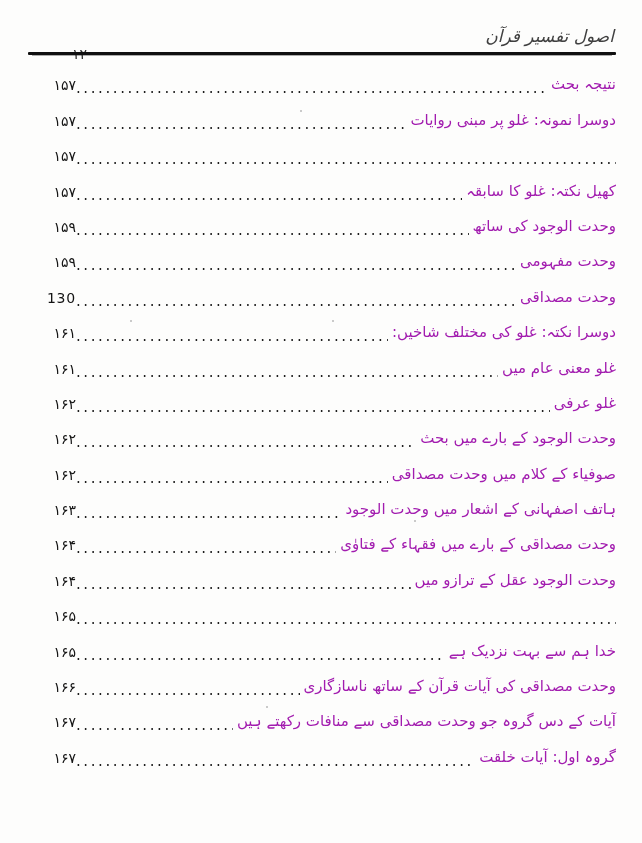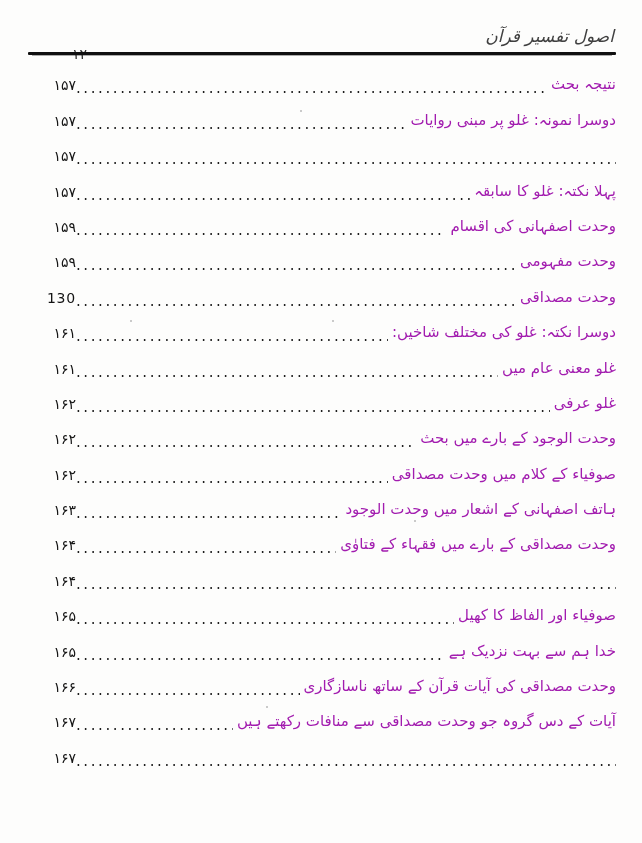--- a/index.html
+++ b/index.html
@@ -155,26 +155,26 @@
       <div class="toc-row">
         <div class="entry-title">دوسرا نمونہ: غلو پر مبنی روایات</div>
         <div class="leader">...........................................................................................................................................</div>
         <div class="page-no">۱۵۷</div>
       </div>
       <div class="toc-row">
         <div class="leader">...........................................................................................................................................</div>
         <div class="page-no">۱۵۷</div>
       </div>
       <div class="toc-row">
-        <div class="entry-title">پہلا نکتہ: غلو کا سابقہ</div>
-        <div class="leader">...........................................................................................................................................</div>
-        <div class="page-no">۱۵۷</div>
-      </div>
-      <div class="toc-row">
-        <div class="entry-title">وحدت اصفہانی کی اقسام</div>
+        <div class="entry-title">کھیل نکتہ: غلو کا سابقہ</div>
+        <div class="leader">...........................................................................................................................................</div>
+        <div class="page-no">۱۵۷</div>
+      </div>
+      <div class="toc-row">
+        <div class="entry-title">وحدت الوجود کی ساتھ</div>
         <div class="leader">...........................................................................................................................................</div>
         <div class="page-no">۱۵۹</div>
       </div>
       <div class="toc-row">
         <div class="entry-title">وحدت مفہومی</div>
         <div class="leader">...........................................................................................................................................</div>
         <div class="page-no">۱۵۹</div>
       </div>
       <div class="toc-row">
         <div class="entry-title">وحدت مصداقی</div>
@@ -210,44 +210,45 @@
         <div class="entry-title">ہاتف اصفہانی کے اشعار میں وحدت الوجود</div>
         <div class="leader">...........................................................................................................................................</div>
         <div class="page-no">۱۶۳</div>
       </div>
       <div class="toc-row">
         <div class="entry-title">وحدت مصداقی کے بارے میں فقہاء کے فتاوٰی</div>
         <div class="leader">...........................................................................................................................................</div>
         <div class="page-no">۱۶۴</div>
       </div>
       <div class="toc-row">
+        <div class="entry-title">وحدت الوجود عقل کے ترازو میں</div>
         <div class="leader">...........................................................................................................................................</div>
         <div class="page-no">۱۶۴</div>
       </div>
       <div class="toc-row">
-        <div class="entry-title">صوفیاء اور الفاظ کا کھیل</div>
         <div class="leader">...........................................................................................................................................</div>
         <div class="page-no">۱۶۵</div>
       </div>
       <div class="toc-row">
         <div class="entry-title">خدا ہم سے بہت نزدیک ہے</div>
         <div class="leader">...........................................................................................................................................</div>
         <div class="page-no">۱۶۵</div>
       </div>
       <div class="toc-row">
         <div class="entry-title">وحدت مصداقی کی آیات قرآن کے ساتھ ناسازگاری</div>
         <div class="leader">...........................................................................................................................................</div>
         <div class="page-no">۱۶۶</div>
       </div>
       <div class="toc-row">
         <div class="entry-title">آیات کے دس گروہ جو وحدت مصداقی سے منافات رکھتے ہیں</div>
         <div class="leader">...........................................................................................................................................</div>
         <div class="page-no">۱۶۷</div>
       </div>
       <div class="toc-row">
+        <div class="entry-title">گروہ اول: آیات خلقت</div>
         <div class="leader">...........................................................................................................................................</div>
         <div class="page-no">۱۶۷</div>
       </div>
     </div>
 
   <span class="speck" style="left:300px; top:110px;"></span>
   <span class="speck" style="left:332px; top:320px;"></span>
   <span class="speck" style="left:414px; top:520px;"></span>
   <span class="speck" style="left:266px; top:706px;"></span>
   <span class="speck" style="left:130px; top:320px;"></span>

